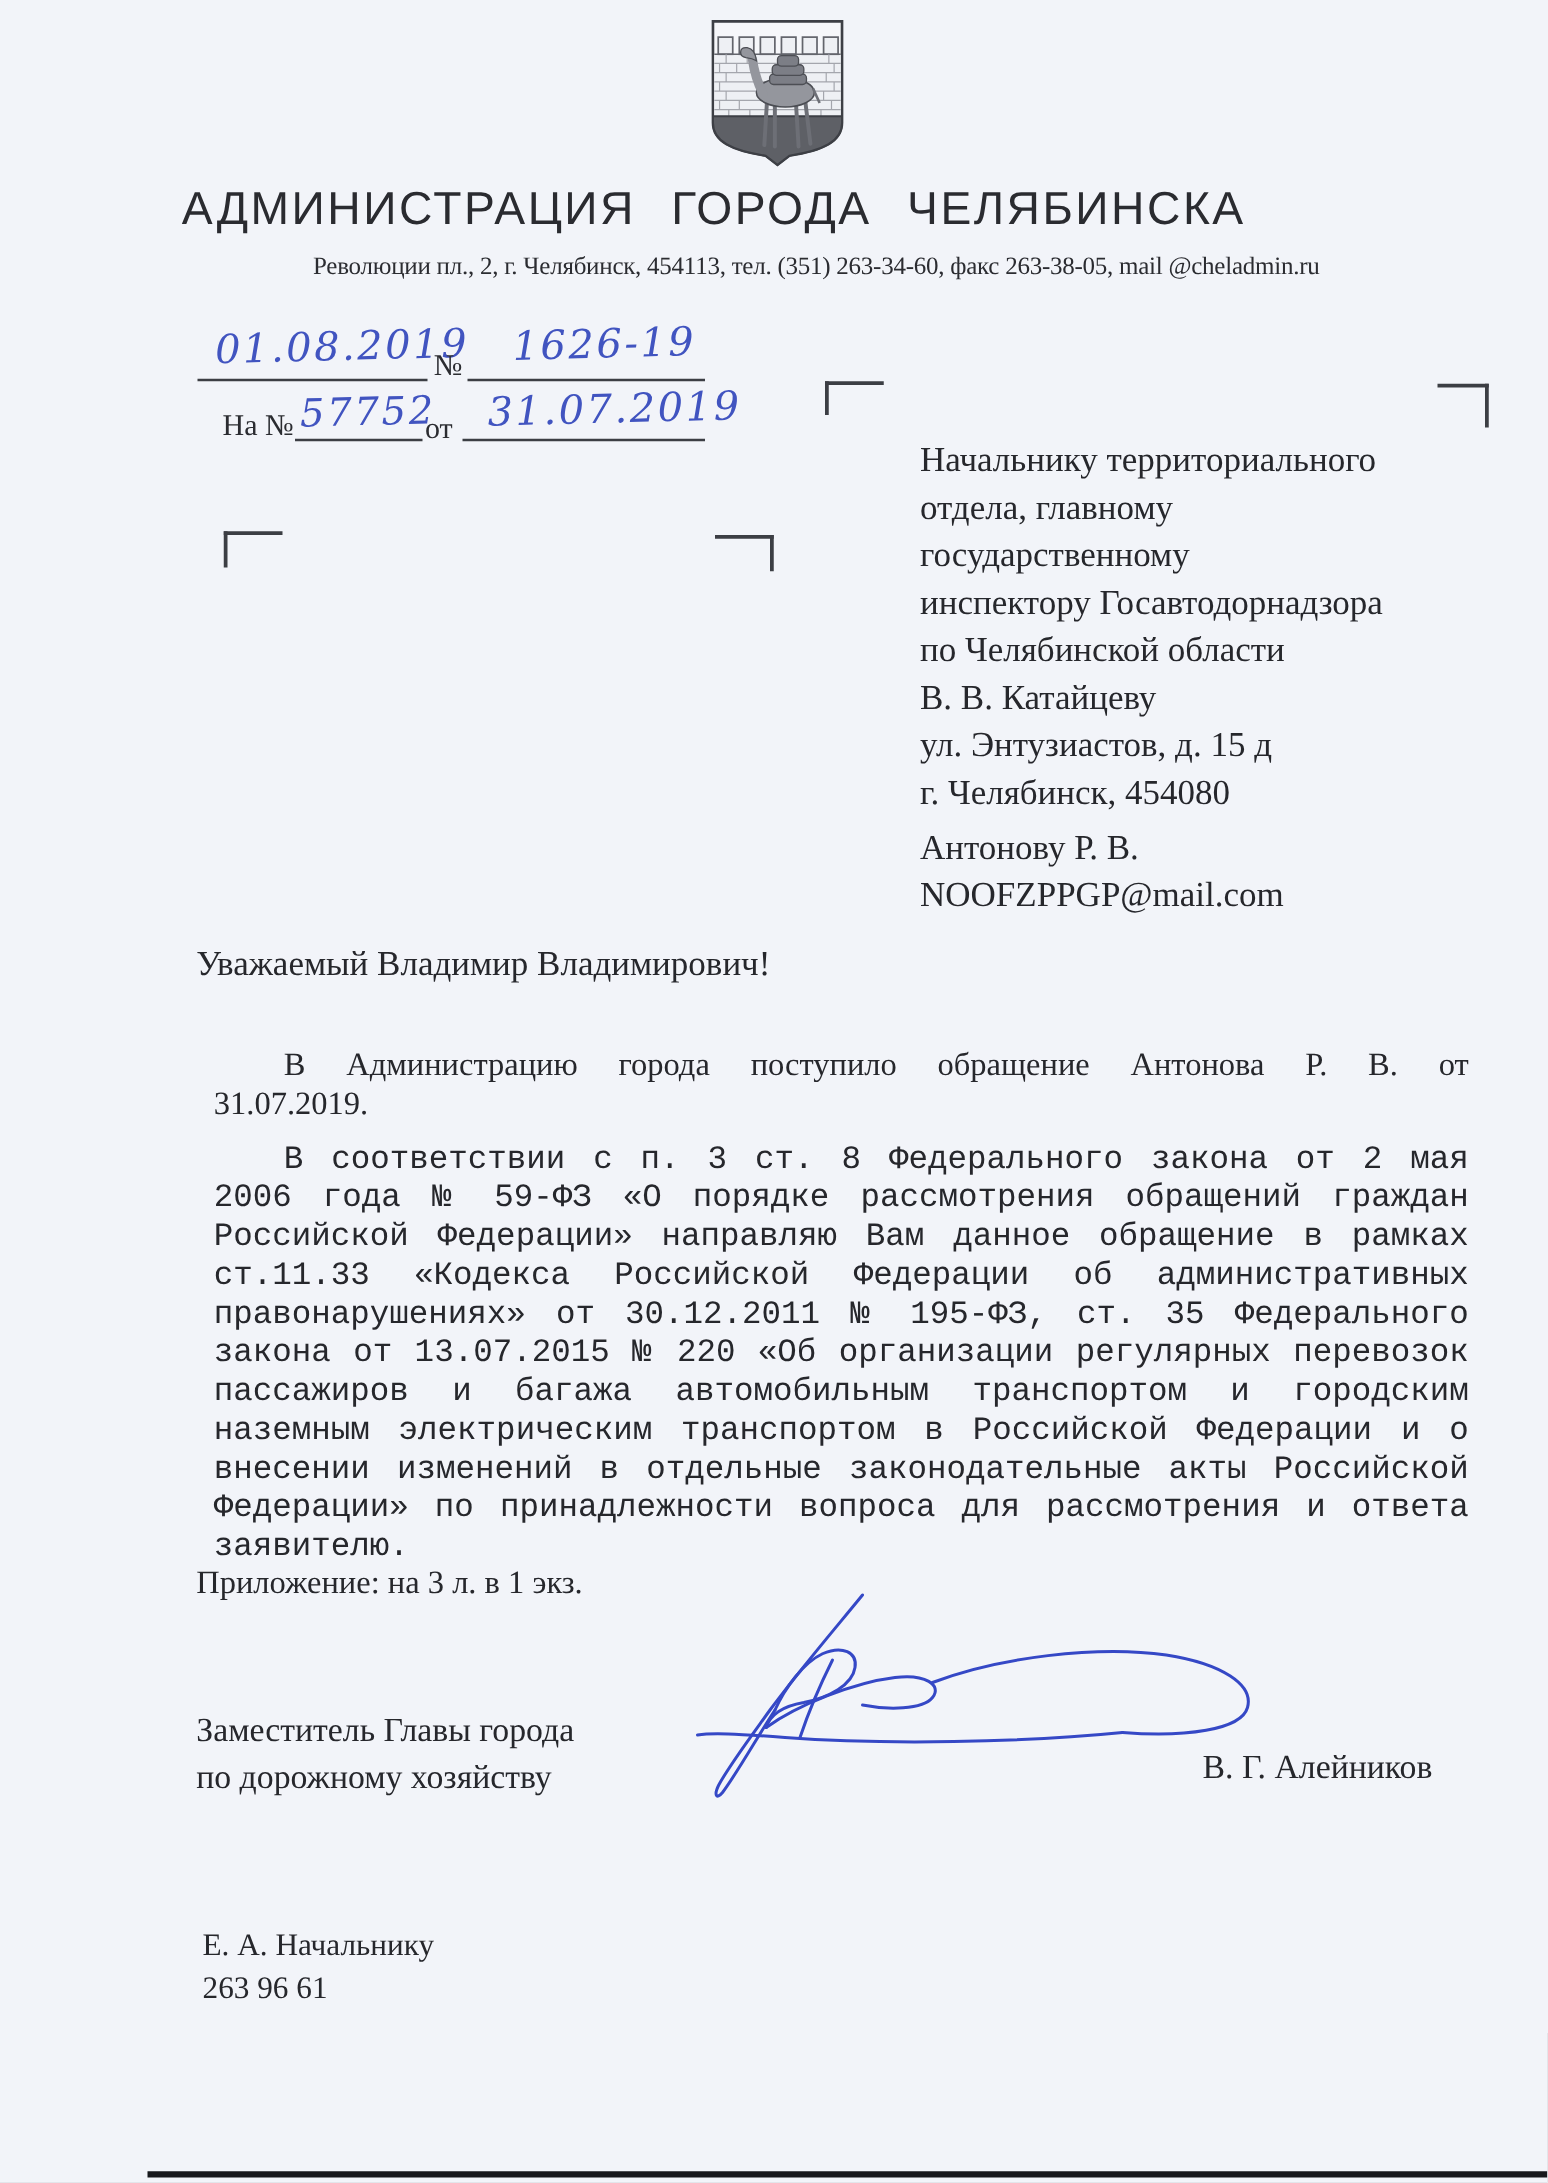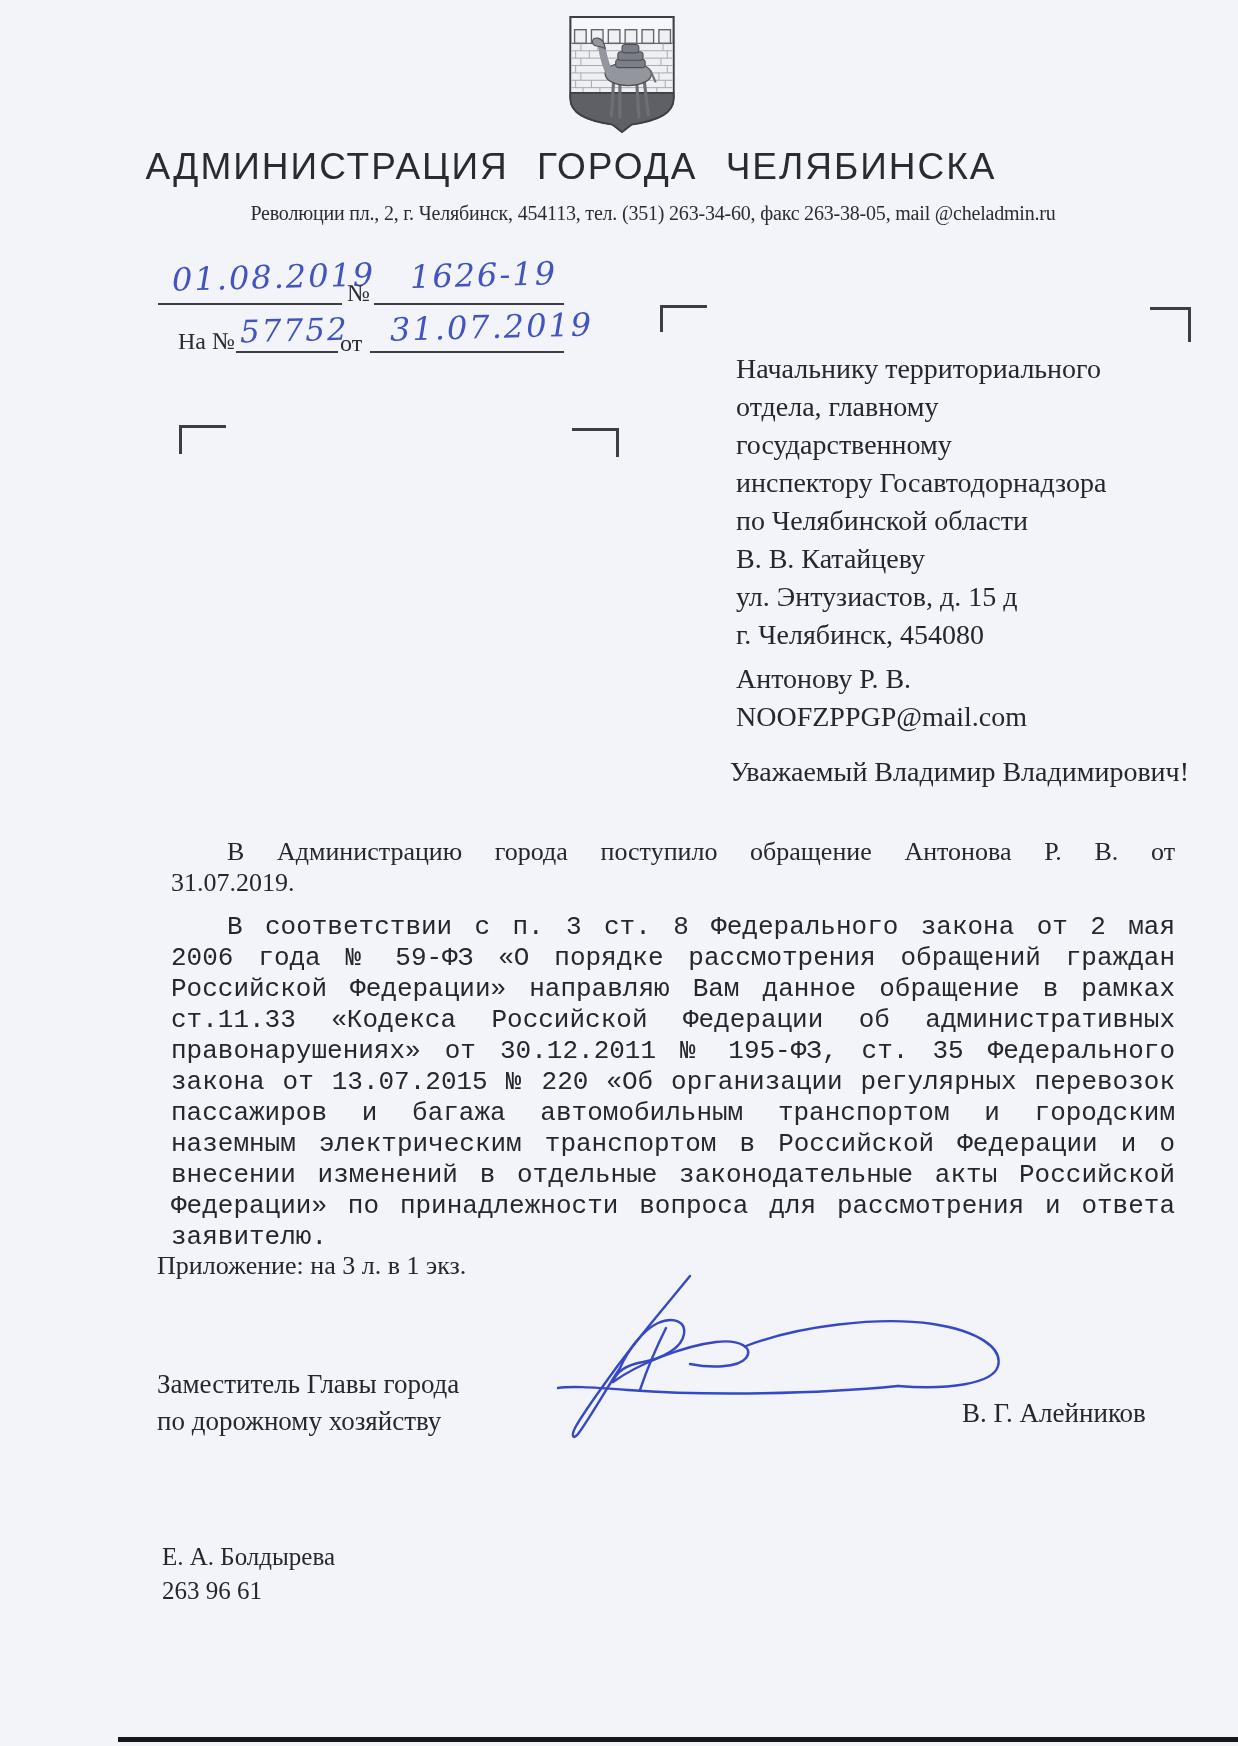--- a/index.html
+++ b/index.html
@@ -43,21 +43,21 @@
   
   .mark{position:absolute;}
   .mark.tl{border-top:3px solid #3c3e44;border-left:3px solid #3c3e44;}
   .mark.tr{border-top:3px solid #3c3e44;border-right:3px solid #3c3e44;}
   
   .recipient{position:absolute;left:736px;top:350px;font-size:28px;line-height:38px;color:#26272c;}
   .recipient-copy{position:absolute;left:736px;top:660px;font-size:28px;line-height:38px;color:#26272c;}
   
   .salutation{
     position:absolute;left:157px;top:756px;width:1032px;
-    text-align:right;font-size:28px;color:#26272c;
+    text-align:left;font-size:28px;color:#26272c;
   }
   .body-text{
     position:absolute;left:157px;top:822px;width:1032px;
     font-size:26px;line-height:31px;text-align:justify;
     color:#26272c;
   }
   .body-text p{margin:14px;text-indent:56px;}
   .body-text p + p{margin-top:5px;font-family:Liberation Mono, monospace;}
   .body-text p.wide{word-spacing:15px;}
   .attachment{position:absolute;left:157px;top:1235px;font-size:26px;color:#26272c;margin-top:16px;}
@@ -198,18 +198,18 @@
         <path d="M268,78 C320,58 400,48 455,56 C500,63 525,80 520,98 C515,116 470,122 420,118"></path>
         <path d="M420,118 C340,126 230,128 150,122 C110,119 92,118 80,120"></path>
         <path d="M188,60 C178,80 168,104 162,122"></path>
       </g>
     </svg>
   </div>
 
   <div class="sig-name">В. Г. Алейников</div>
 
   <div class="executor">
-    <div>Е. А. Болдырева</div>
+    <div>Е. А. Начальнику</div>
     <div>263 96 61</div>
   </div>
 
   <div class="bottom-edge"></div>
 </div>
 
 </body></html>

